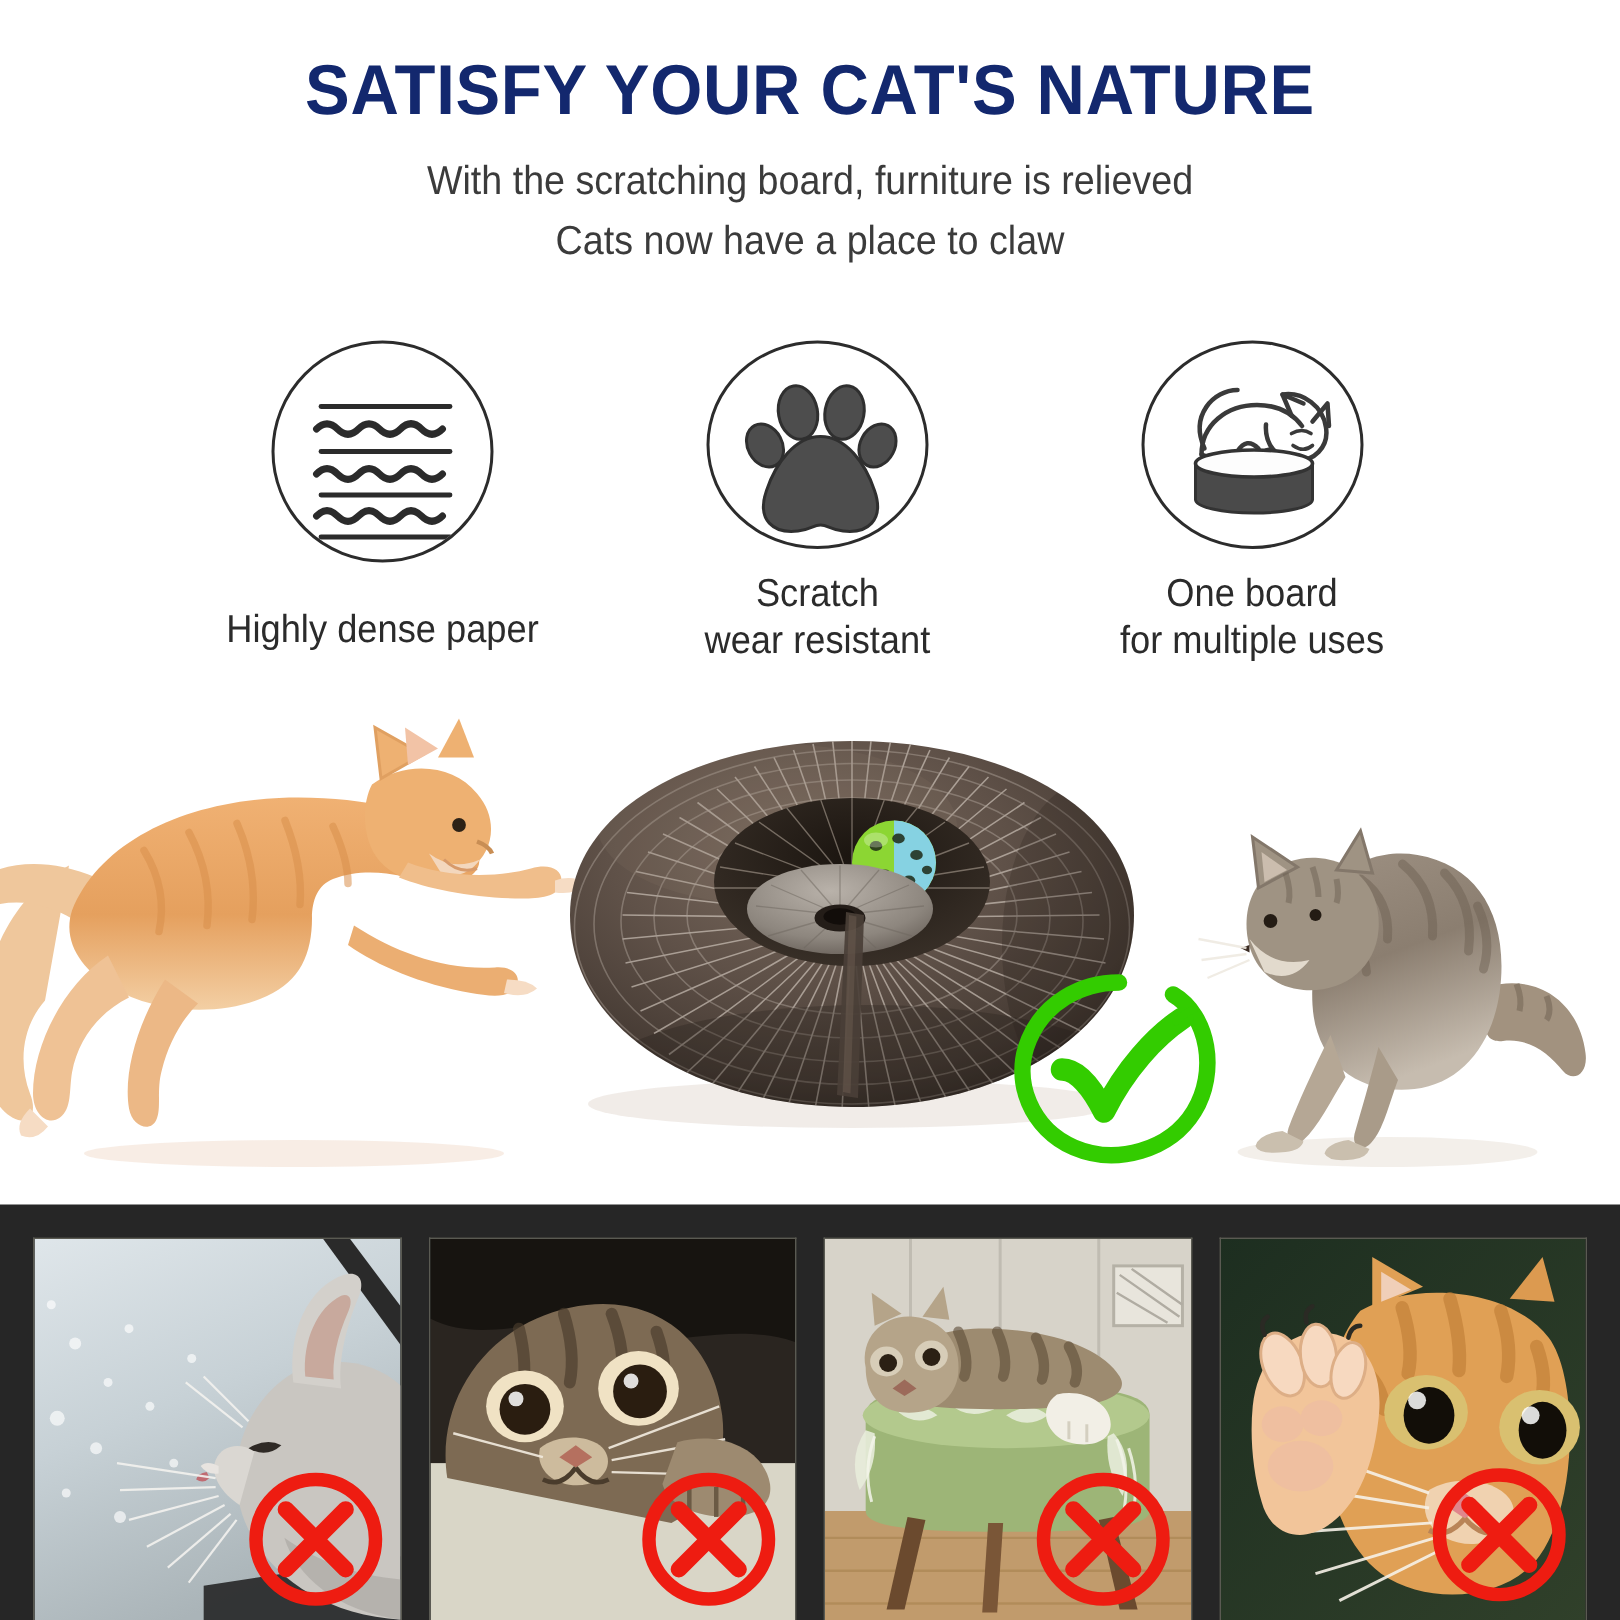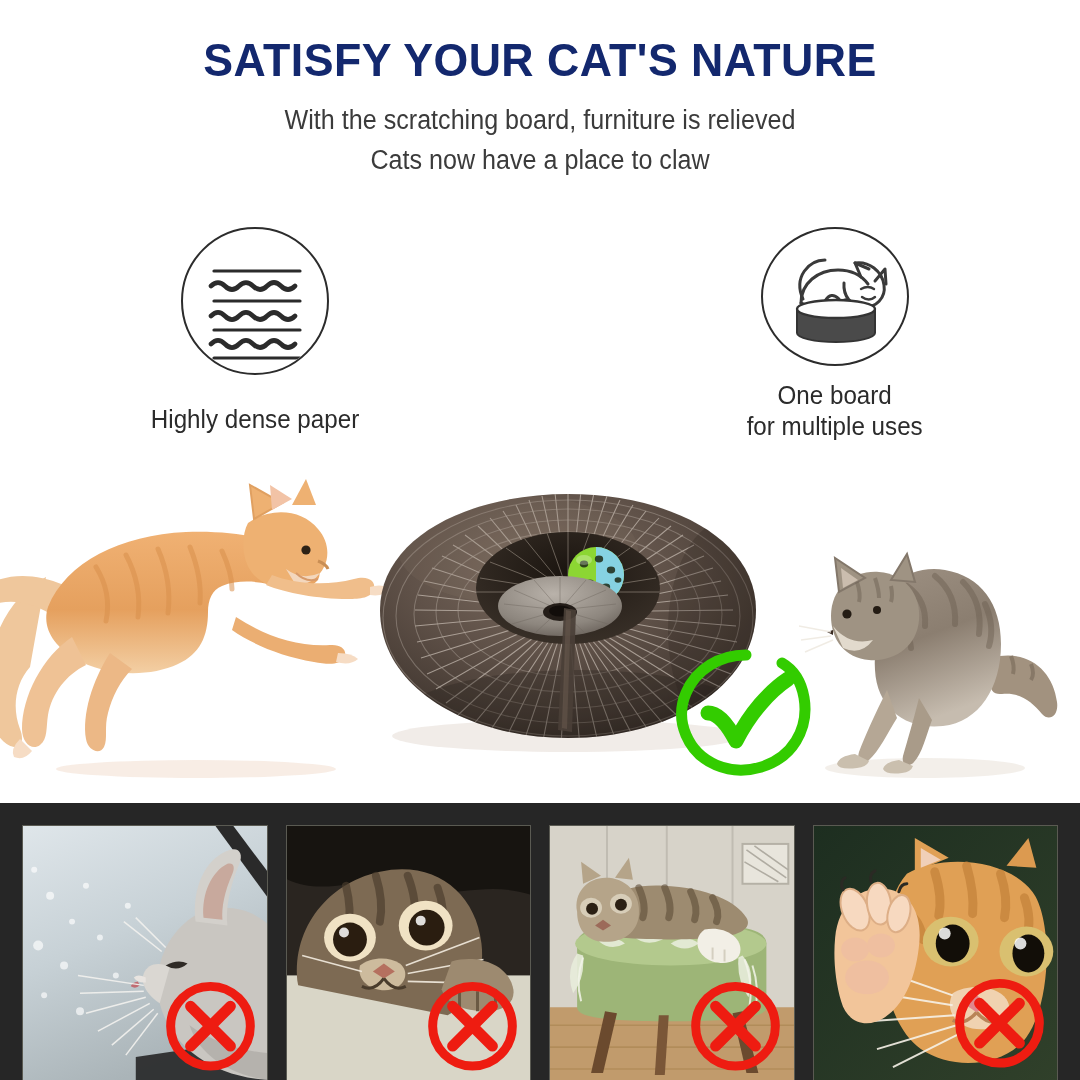--- a/index.html
+++ b/index.html
@@ -102,20 +102,38 @@
             <path d="M28 115 q7 -7 14 0 t14 0 t14 0 t14 0 t14 0 t14 0" stroke-width="4.6"></path>
             <line x1="31" y1="129" x2="117" y2="129"></line>
           </g>
         </svg>
       </div>
       <div class="fcaption single">
         <div>Highly dense paper</div>
       </div>
     </div>
 
+    <div class="feature">
+      <div class="circle">
+        <svg viewBox="0 0 148 148" width="148" height="148">
+          <g fill="#4d4d4d" stroke="#2f2f2f" stroke-width="2">
+            <ellipse cx="59" cy="46" rx="13" ry="18" transform="rotate(-10 59 46)"></ellipse>
+            <ellipse cx="90" cy="46" rx="13" ry="18" transform="rotate(10 90 46)"></ellipse>
+            <ellipse cx="37" cy="68" rx="11.5" ry="15" transform="rotate(-28 37 68)"></ellipse>
+            <ellipse cx="112" cy="68" rx="11.5" ry="15" transform="rotate(28 112 68)"></ellipse>
+            <path d="M74 62 c17 0 30 18 36 36 c7 20 -5 29 -21 27 c-9 -1 -10 -4 -15 -4
+                     c-5 0 -6 3 -15 4 c-16 2 -28 -7 -21 -27 c6 -18 19 -36 36 -36 z"></path>
+          </g>
+        </svg>
+      </div>
+      <div class="fcaption">
+        <div>Scratch</div>
+        <div>wear resistant</div>
+      </div>
+    </div>
 
     <div class="feature">
       <div class="circle">
         <svg viewBox="0 0 148 148" width="148" height="148">
           <g fill="none" stroke="#3a3a3a" stroke-width="3" stroke-linecap="round" stroke-linejoin="round">
             <path d="M40 70 c-10 -22 6 -39 22 -39"></path>
             <path d="M38 74 c0 -20 17 -33 37 -33 c14 0 24 6 30 14"></path>
             <path d="M38 74 q18 8 44 6"></path>
             <path d="M62 72 q6 -10 14 -2"></path>
             <path d="M76 76 q7 -10 13 -1"></path>

